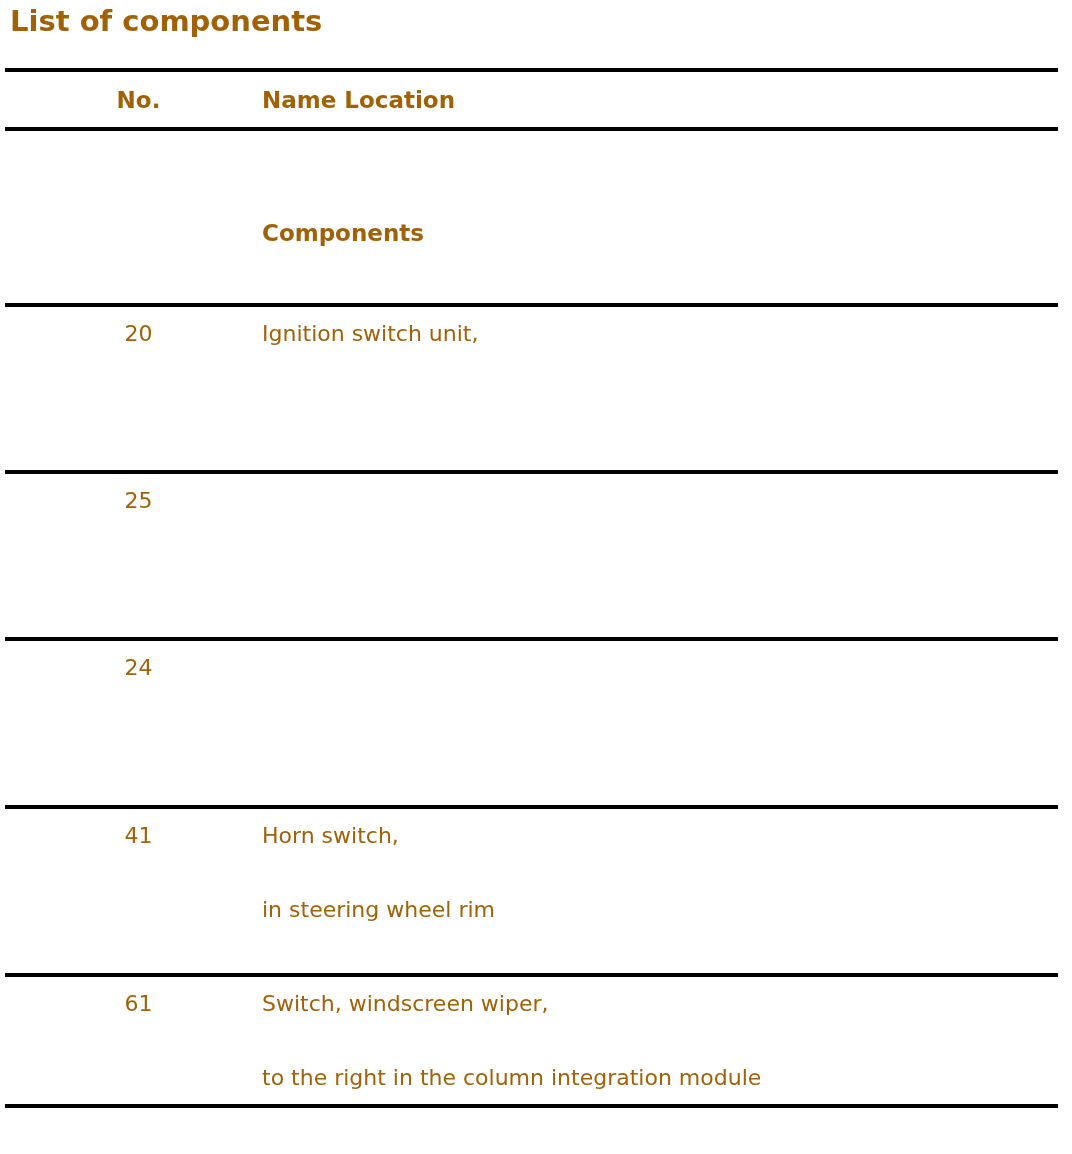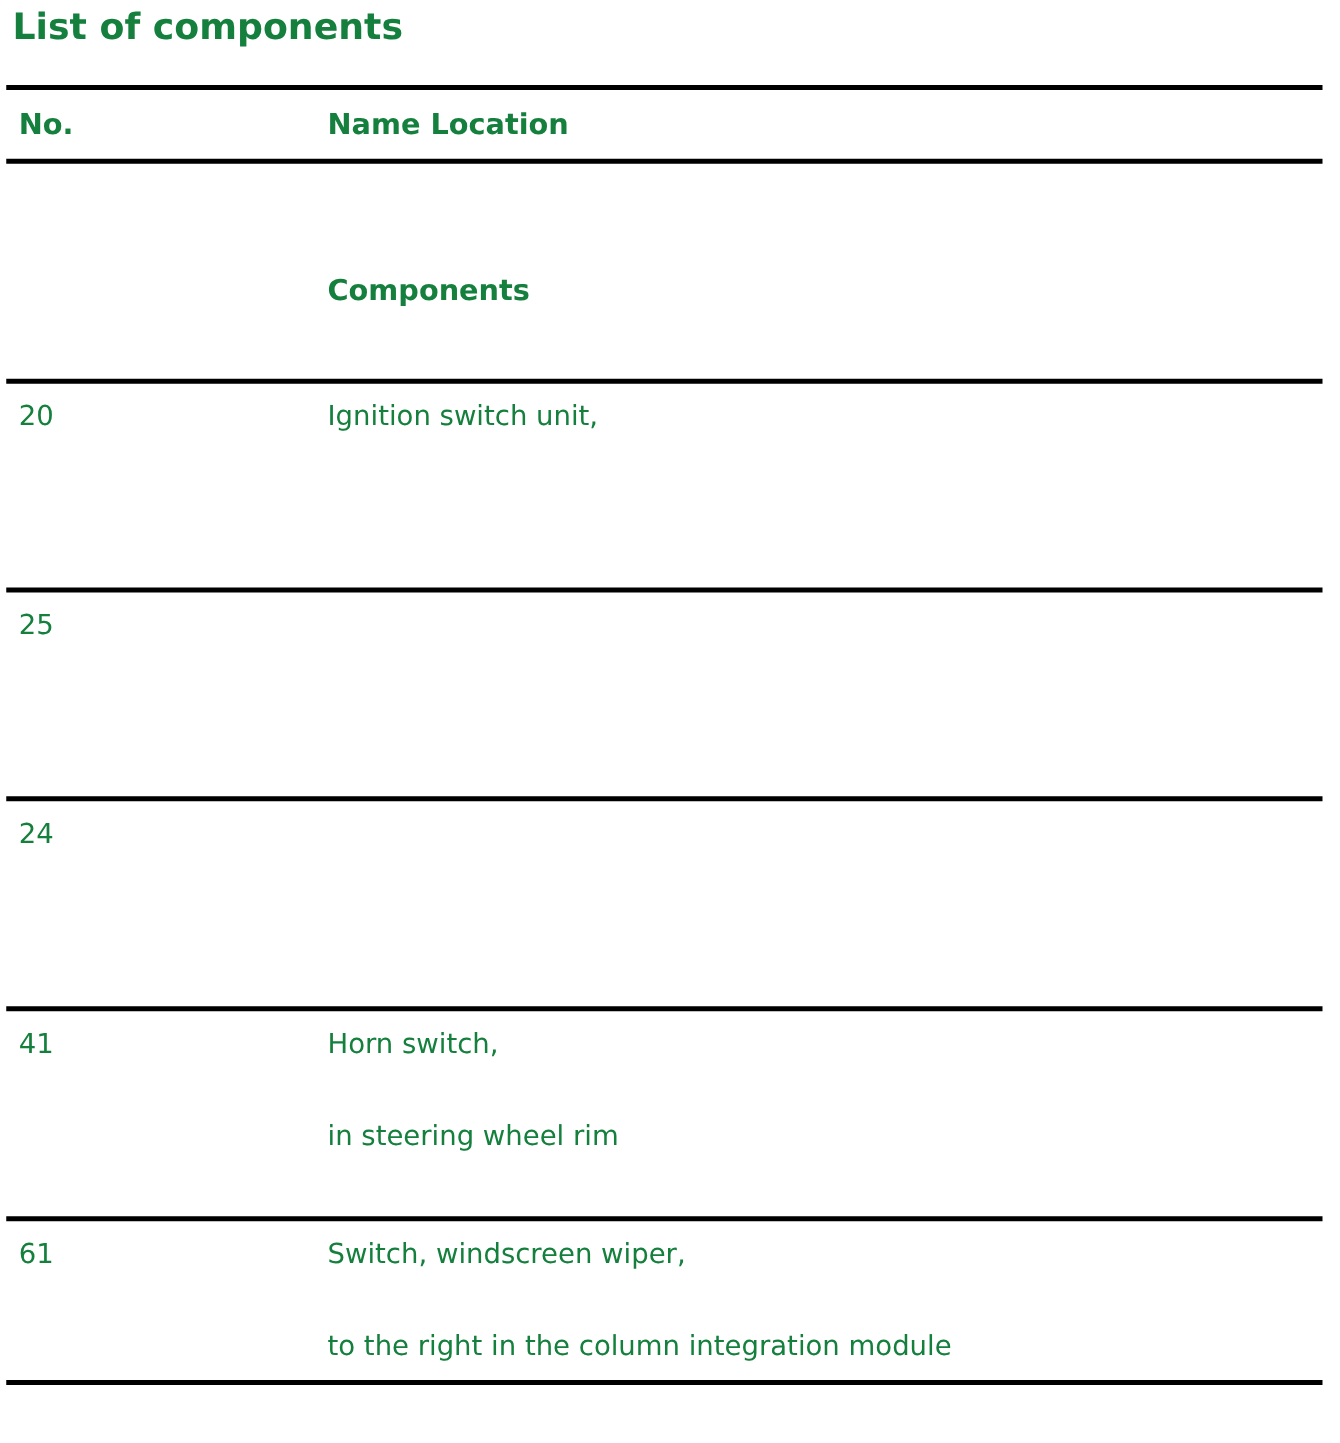--- a/index.html
+++ b/index.html
@@ -2,21 +2,21 @@
 <html><head>
 <meta charset="utf-8">
 <style>
   * { margin: 0; padding: 0; box-sizing: border-box; }
   html, body { background: #ffffff; }
   .page {
     position: relative;
     width: 1072px;
     height: 1154px;
     background: #ffffff;
-    color: #15803d;
+    color: #a16207;
     font-family: "DejaVu Sans", "Liberation Sans", sans-serif;
     overflow: hidden;
   }
   .title-area {
     height: 68px;
     padding: 4px 0 0 10px;
   }
   .title-area h1 {
     font-size: 29px;
     font-weight: bold;
@@ -30,20 +30,21 @@
     background: #000000;
   }
   .cols {
     display: flex;
     align-items: flex-start;
   }
   .col-no {
     width: 262px;
     padding-left: 15px;
     flex: 0 0 262px;
+    text-align: center;
   }
   .col-desc {
     flex: 1 1 auto;
     padding-right: 10px;
   }
   .header-area {
     height: 55px;
     padding-top: 13px;
     font-size: 23px;
     font-weight: bold;

